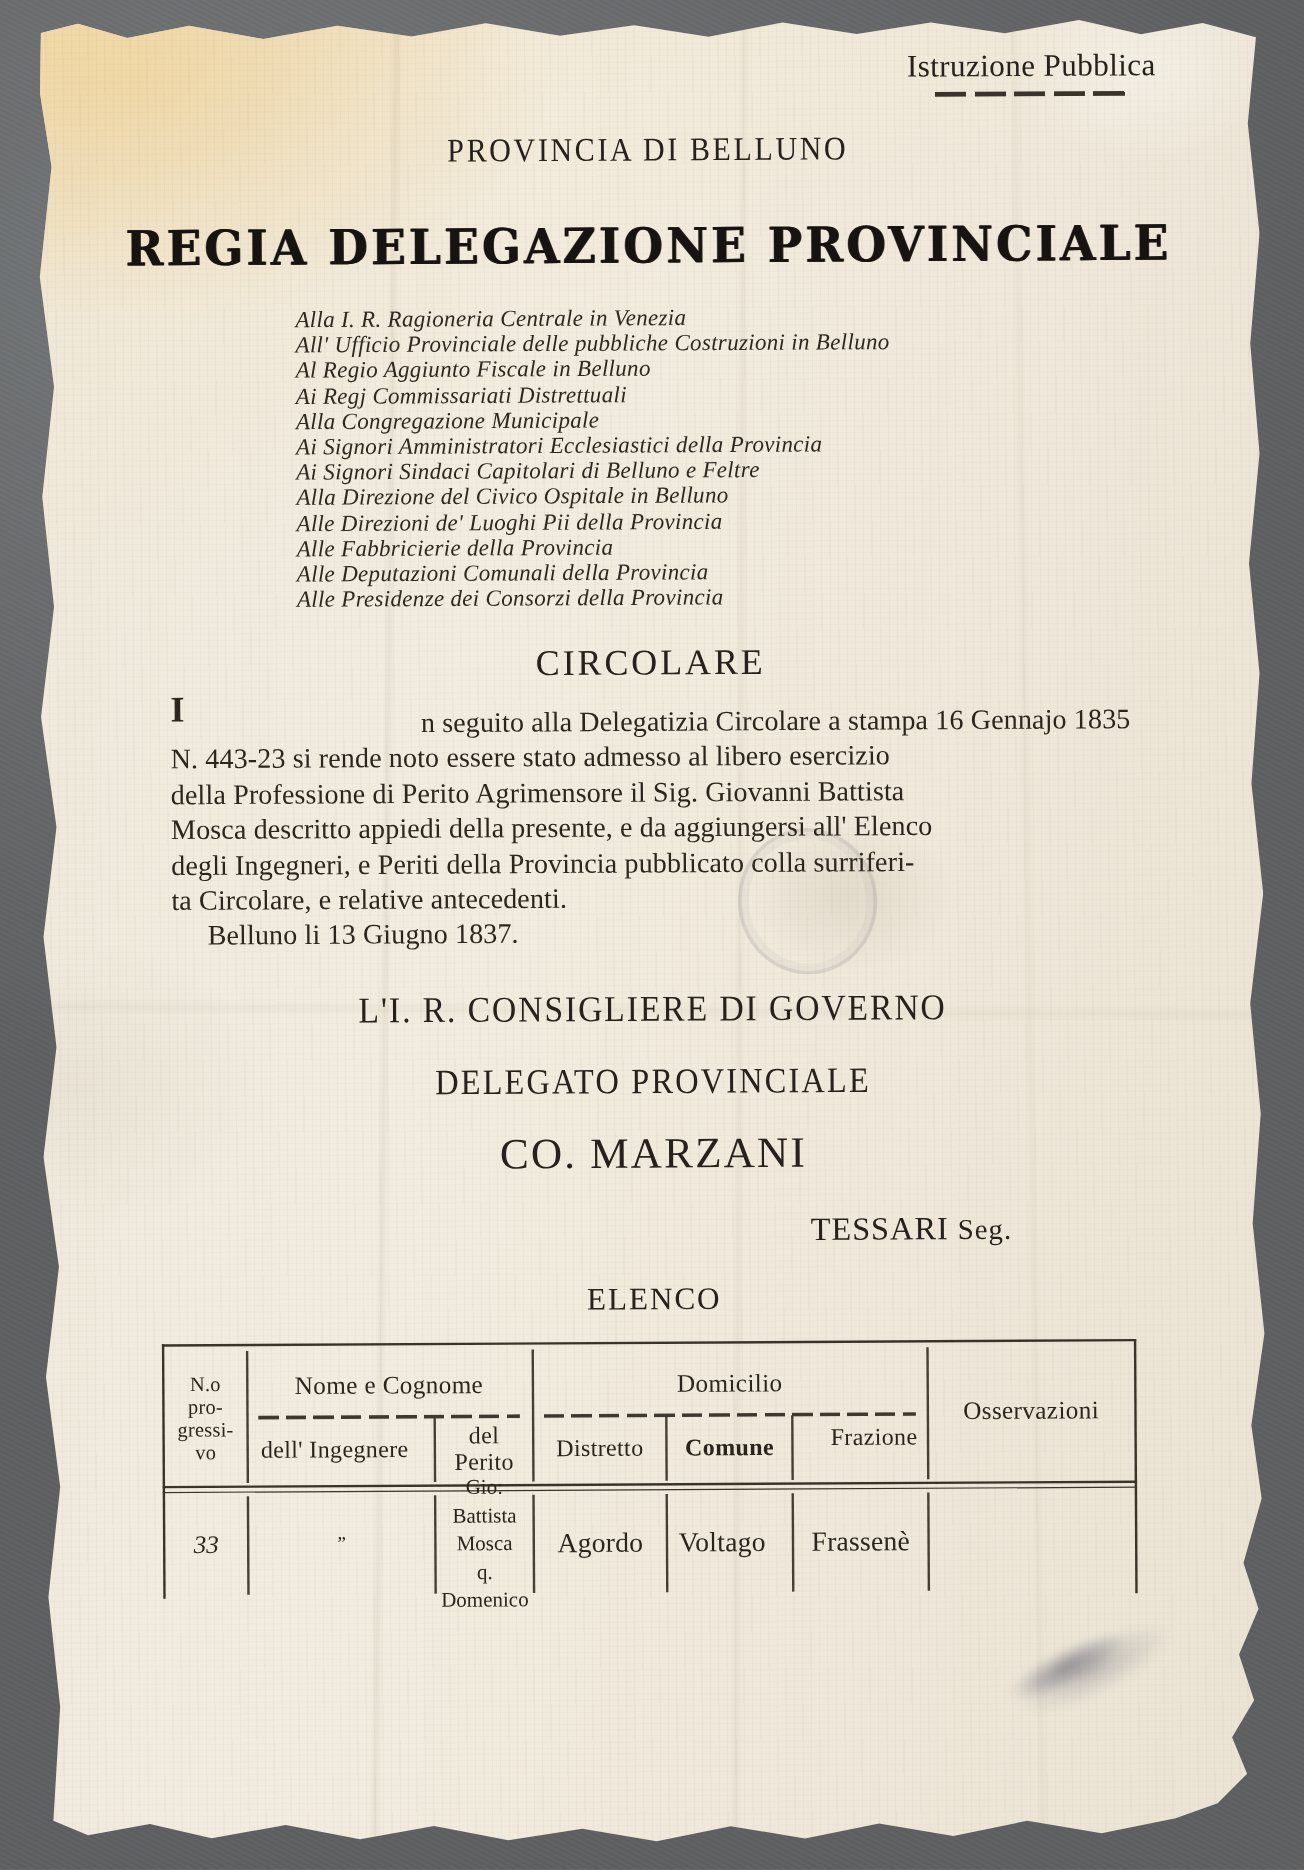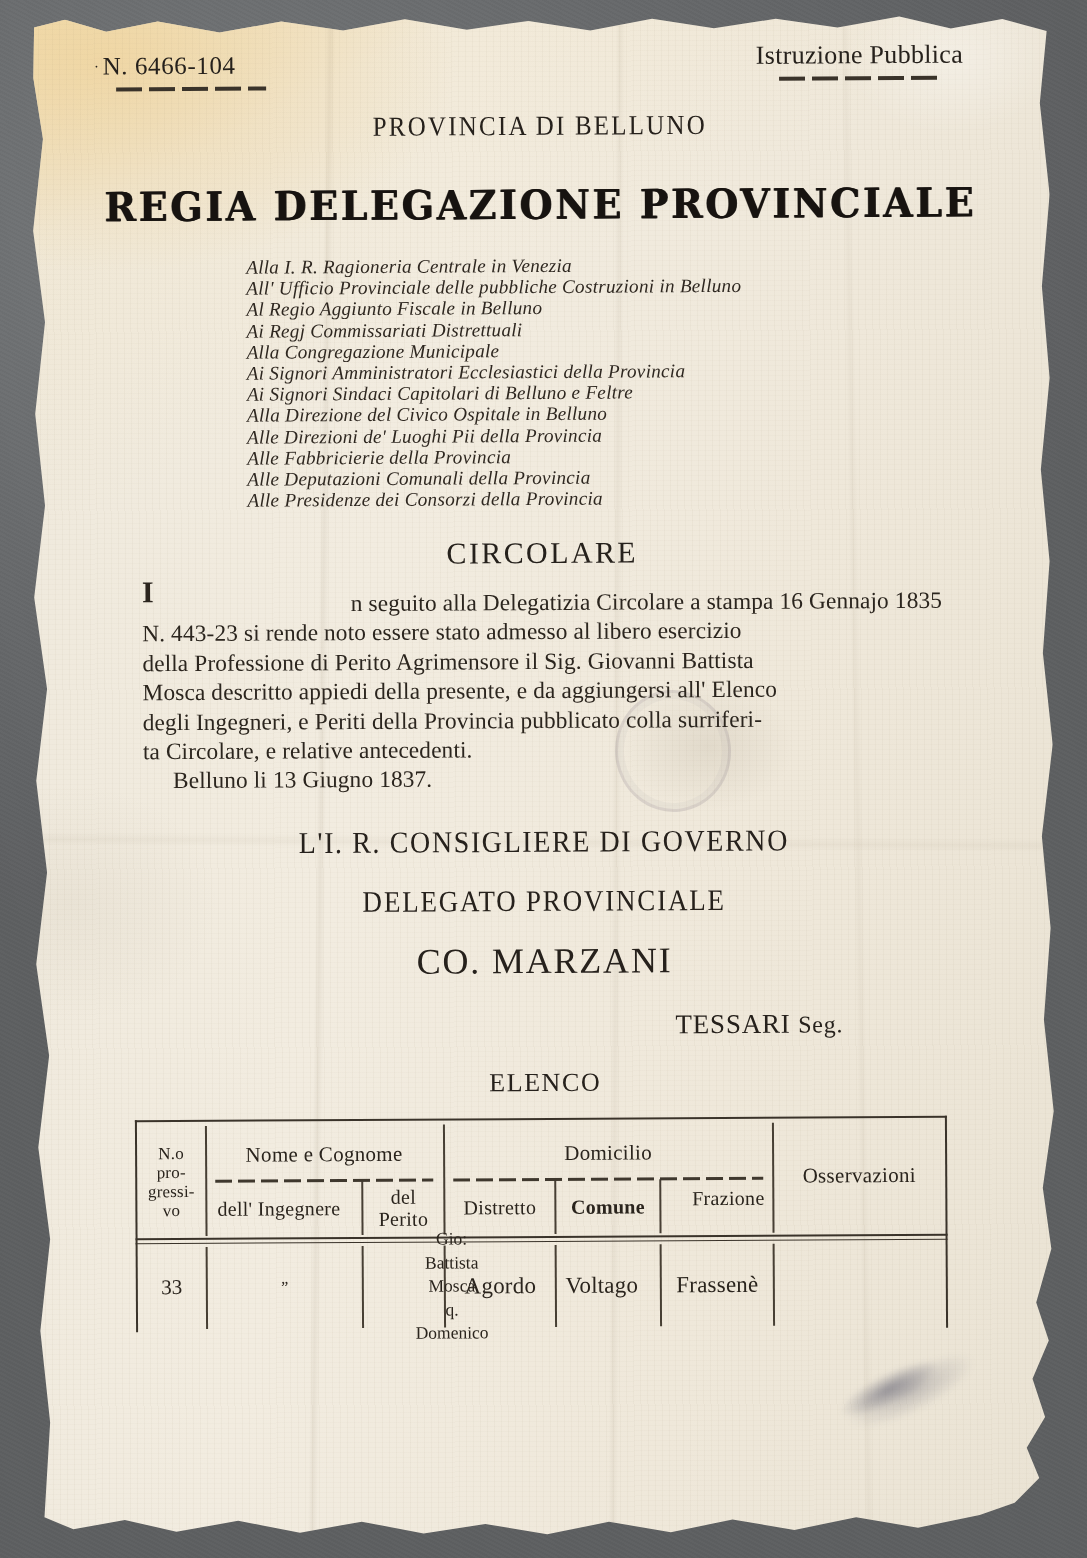--- a/index.html
+++ b/index.html
@@ -270,40 +270,36 @@
   .hdr-md  { font-size: 20px; letter-spacing:.3px; }
   .hdr-lg  { font-size: 21px; letter-spacing:.3px; }
 
   .dashrule-t {
     position:absolute; height:3px;
     background: repeating-linear-gradient(90deg, #3f382e 0 17px, rgba(0,0,0,0) 17px 23px);
   }
 
   .row-val { font-size: 23px; letter-spacing:.2px; }
   .row-name { font-size: 17.5px; line-height: 1.34; }
-  .row-num { font-size: 21px; }
+  .row-num { font-size: 21px; font-style: italic; }
   .row-ditto { font-size: 16px; }
 </style>
 </head>
 <body>
 
 <div id="backdrop"></div>
 
 <div id="sheet"></div>
 
 <div id="stamp-ghost"></div>
 <div id="smudge"></div>
 
 <div id="content">
 
   <div class="toprow">
-    <div class="protocol">
-      <span class="dot">·</span><span>N. 6466-104</span>
-      <div class="dashrule"></div>
-    </div>
     <div class="subject">
       <span>Istruzione Pubblica</span>
       <div class="dashrule"></div>
     </div>
   </div>
 
   <div class="provincia">PROVINCIA DI BELLUNO</div>
 
   <div class="bigtitle">REGIA DELEGAZIONE PROVINCIALE</div>
 
@@ -382,21 +378,21 @@
     <div class="cellbox hdr-md" style="left:72px;  top:70px; width:143px; height:38px;">dell' Ingegnere</div>
     <div class="cellbox hdr-md" style="left:228px; top:70px; width:80px;  height:38px;">del Perito</div>
     <div class="cellbox hdr-md" style="left:310px; top:70px; width:109px; height:38px;text-align:right;">Distretto</div>
     <div class="cellbox hdr-md" style="left:421px; top:70px; width:103px; height:38px;font-weight:bold;">Comune</div>
     <div class="cellbox hdr-md" style="left:526px; top:62px; width:134px; height:38px;">Frazione</div>
 
     <div class="cellbox hdr-lg" style="left:639px; top:42px; width:170px; height:36px;">Osservazioni</div>
 
     <div class="cellbox row-num" style="left:2px; top:127px; width:68px; height:82px;">33</div>
     <div class="cellbox row-ditto" style="left:72px; top:127px; width:154px; height:82px;">”</div>
-    <div class="cellbox row-name" style="left:228px; top:127px; width:80px; height:82px; flex-direction:column;padding-left:48px;">
+    <div class="cellbox row-name" style="left:228px; top:127px; width:80px; height:82px; flex-direction:column;">
       <span>Gio: Battista</span>
       <span>Mosca</span>
       <span>q. Domenico</span>
     </div>
     <div class="cellbox row-val" style="left:310px; top:127px; width:109px; height:82px;">Agordo</div>
     <div class="cellbox row-val" style="left:421px; top:127px; width:90px; height:82px;">Voltago</div>
     <div class="cellbox row-val" style="left:526px; top:127px; width:111px; height:82px;">Frassenè</div>
     <div class="cellbox row-val" style="left:639px; top:127px; width:170px; height:82px;"></div>
   </div>
 

